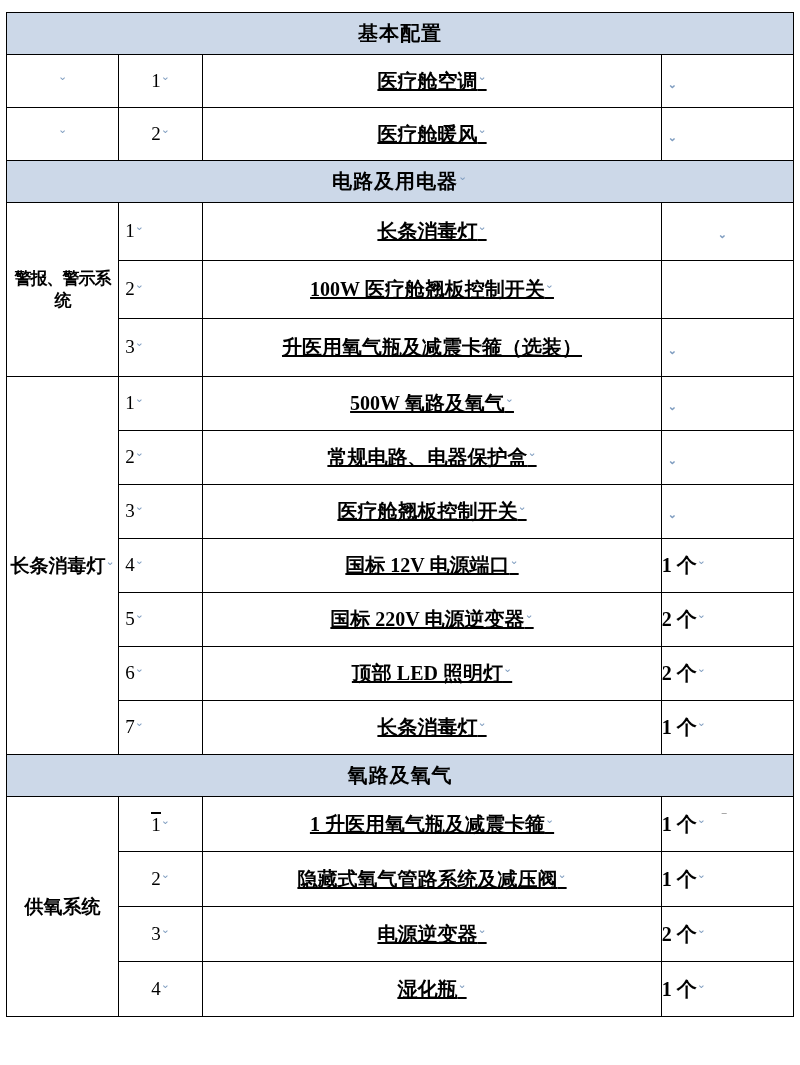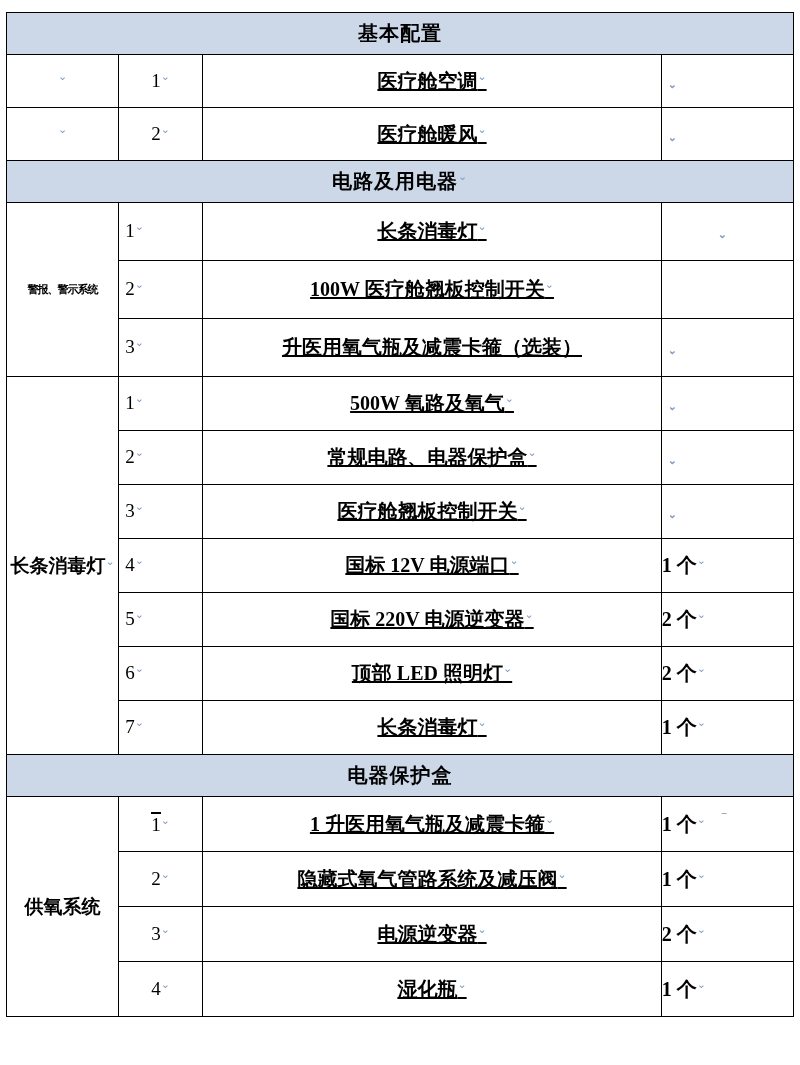--- a/index.html
+++ b/index.html
@@ -44,21 +44,21 @@
     height: 41px;
     letter-spacing: 1px;
   }
   .group-cell {
     text-align: center;
     font-weight: bold;
     font-size: 19px;
     line-height: 1.25;
   }
   .group-cell.small {
-    font-size: 11px;
+    font-size: 17px;
     letter-spacing: -1px;
   }
   .num-cell {
     text-align: center;
     font-size: 19px;
   }
   .num-cell.left {
     text-align: left;
     padding-left: 6px;
   }
@@ -191,21 +191,21 @@
         <td class="item-cell"><span>顶部 LED 照明灯</span><span class="mark">⌄</span></td>
         <td class="qty-cell"><span>2 个</span><span class="mark">⌄</span></td>
       </tr>
       <tr class="r-power">
         <td class="num-cell left"><span>7</span><span class="mark">⌄</span></td>
         <td class="item-cell"><span>长条消毒灯</span><span class="mark">⌄</span></td>
         <td class="qty-cell"><span>1 个</span><span class="mark">⌄</span></td>
       </tr>
 
       <tr class="section-row">
-        <td colspan="4">电器保护盒</td>
+        <td colspan="4">氧路及氧气</td>
       </tr>
 
       <tr class="r-oxy">
         <td class="group-cell" rowspan="4"><span>供氧系统</span></td>
         <td class="num-cell"><span class="ov-bar">1</span><span class="mark">⌄</span></td>
         <td class="item-cell"><span>1 升医用氧气瓶及减震卡箍</span><span class="mark">⌄</span></td>
         <td class="qty-cell"><span>1 个</span><span class="mark">⌄</span><span class="sup-dash">‾</span></td>
       </tr>
       <tr class="r-oxy">
         <td class="num-cell"><span>2</span><span class="mark">⌄</span></td>

